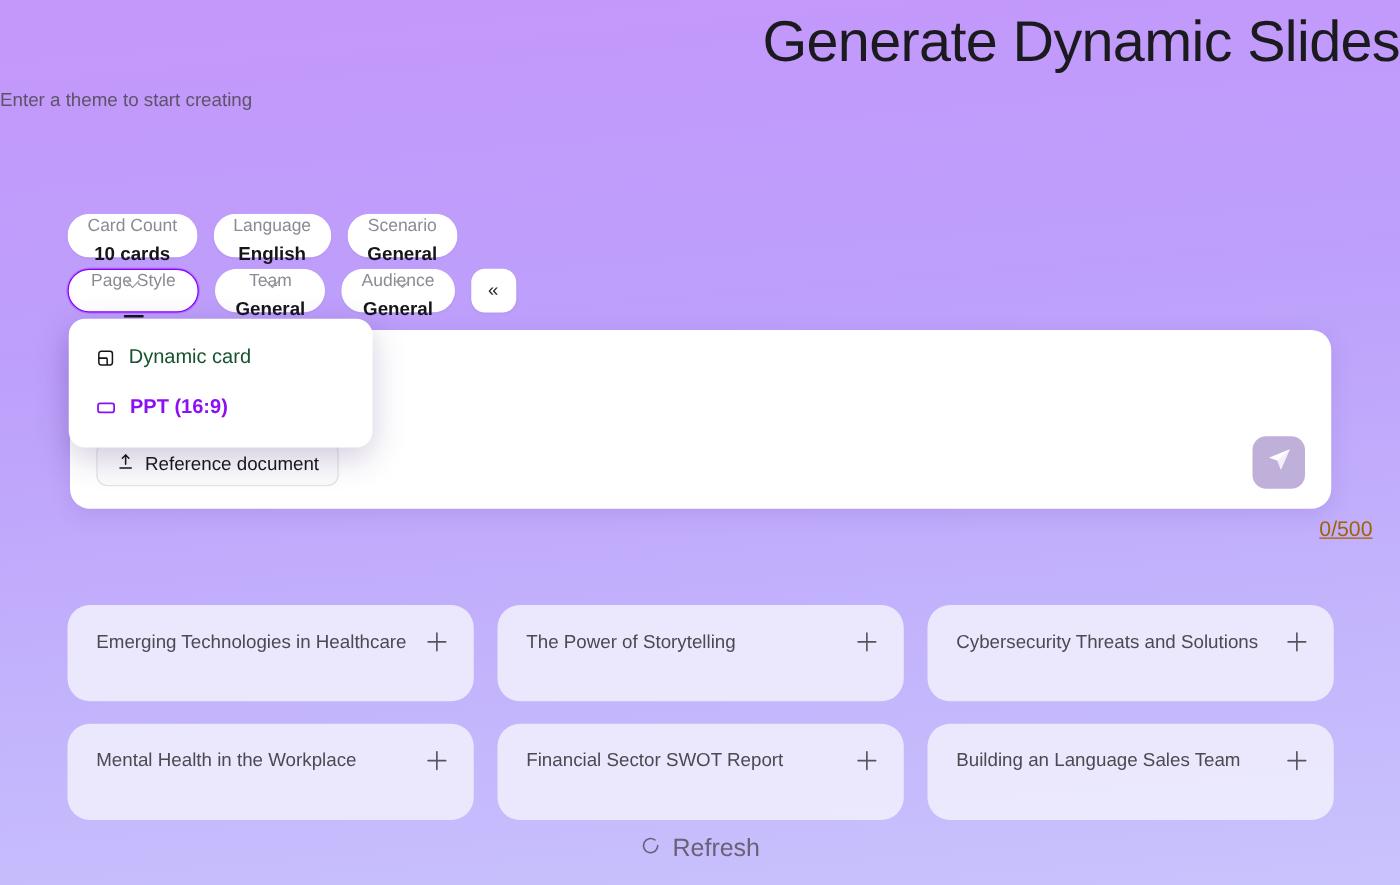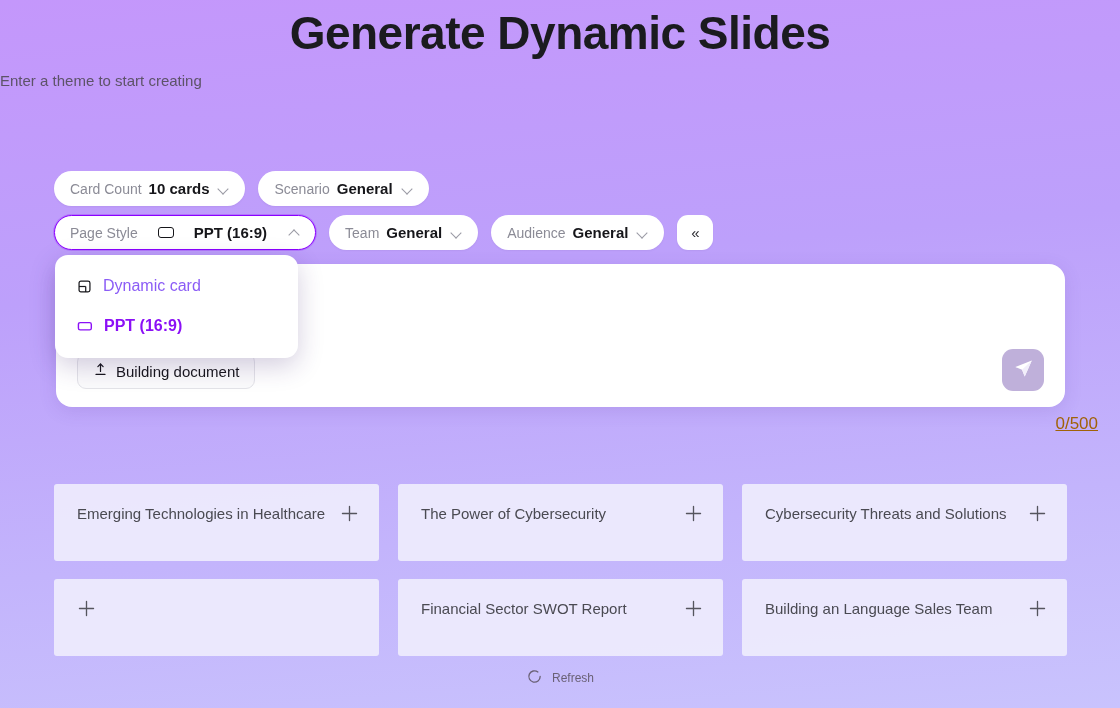--- a/index.html
+++ b/index.html
@@ -12,23 +12,23 @@
 
   body {
     font-family: "Liberation Sans", sans-serif;
     background: linear-gradient(175deg, #c497fb 0%, #bda0fb 38%, #c3b4fc 72%, #c9c3fd 100%);
     position: relative;
     color: #222;
   }
 
   
   .page-title {
-    text-align: center;
+    text-align: right;
     font-size: 46px;
-    font-weight: 700;
+    font-weight: 400;
     color: #1b1b1f;
     letter-spacing: -0.5px;
     padding-top: 5px;
     line-height: 56px;
   }
   .page-subtitle {
     text-align: left;
     font-size: 15px;
     color: #5d5368;
     margin-top: 11px;
@@ -52,20 +52,21 @@
     align-items: center;
     gap: 7px;
     height: 35px;
     padding: 0 15px;
     background: #ffffff;
     border: 1px solid transparent;
     border-radius: 18px;
     font-size: 14px;
     white-space: nowrap;
     box-shadow: 0 1px 2px rgba(70,40,120,0.07);
+    flex-direction: column;
   }
   .chip .chip-label {
     color: #8b8b96;
     font-size: 14px;
   }
   .chip .chip-value {
     color: #16161a;
     font-size: 15px;
     font-weight: 700;
   }
@@ -181,41 +182,41 @@
     padding: 11px 0 12px 0;
     z-index: 50;
   }
   .dd-item {
     display: flex;
     align-items: center;
     gap: 11px;
     height: 40px;
     padding: 0 12px 0 22px;
     font-size: 16px;
-    color: #8b5cf6;
+    color: #14532d;
   }
   .dd-item.selected {
     color: #8b10f6;
     font-weight: 700;
   }
   .dd-icon { display: flex; align-items: center; }
 
   
   .suggestions {
     position: absolute;
     left: 54px;
     top: 484px;
     width: 1013px;
     display: grid;
     grid-template-columns: repeat(3, 1fr);
     gap: 18px 19px;
   }
   .sug-card {
     background: rgba(238,236,253,0.93);
-    border-radius: 3px;
+    border-radius: 18px;
     min-height: 77px;
     padding: 18px 20px 16px 23px;
     display: flex;
     align-items: flex-start;
     justify-content: space-between;
   }
   .sug-text {
     font-size: 15px;
     line-height: 24px;
     color: #4a4a52;
@@ -227,36 +228,41 @@
 
   
   .refresh {
     position: absolute;
     left: 0; right: 0;
     top: 668px;
     display: flex;
     align-items: center;
     justify-content: center;
     gap: 9px;
-    font-size: 12px;
+    font-size: 20px;
     color: #6a6176;
   }
 </style>
 </head>
 <body>
 
 <h1 class="page-title">Generate Dynamic Slides</h1>
 <div class="page-subtitle">Enter a theme to start creating</div>
 
 <div class="chips-wrap">
 
   <div class="chip-row">
     <div class="chip">
       <span class="chip-label">Card Count</span>
       <span class="chip-value">10 cards</span>
+      <span class="chev"></span>
+    </div>
+    <div class="chip">
+      <span class="chip-label">Language</span>
+      <span class="chip-value">English</span>
       <span class="chev"></span>
     </div>
     <div class="chip">
       <span class="chip-label">Scenario</span>
       <span class="chip-value">General</span>
       <span class="chev"></span>
     </div>
   </div>
 
   <div class="chip-row">
@@ -287,21 +293,21 @@
   <div class="input-placeholder">Enter a theme to generate.</div>
 
   <div class="ref-doc-btn">
     <span class="upload-icon">
       <svg width="15" height="15" viewBox="0 0 16 16" fill="none">
         <path d="M8 2.2 L8 10" stroke="#16161a" stroke-width="1.3" stroke-linecap="round"></path>
         <path d="M5.2 4.9 L8 2.1 L10.8 4.9" stroke="#16161a" stroke-width="1.3" stroke-linecap="round" stroke-linejoin="round"></path>
         <path d="M3.2 13.2 L12.8 13.2" stroke="#16161a" stroke-width="1.3" stroke-linecap="round"></path>
       </svg>
     </span>
-    <span>Building document</span>
+    <span>Reference document</span>
   </div>
 
   <div class="send-btn">
     <span>
       <svg width="21" height="21" viewBox="0 0 24 24" fill="none">
         <path d="M21.5 2.8 L2.6 10.4 L10.3 13.3 L13.4 21.2 Z" fill="#ffffff"></path>
         <path d="M21.5 2.8 L10.3 13.3 L13.4 21.2 Z" fill="#f2eefb"></path>
       </svg>
     </span>
   </div>
@@ -335,38 +341,39 @@
   <div class="sug-card">
     <span class="sug-text">Emerging Technologies in Healthcare</span>
     <span class="plus-icon">
       <svg width="19" height="19" viewBox="0 0 20 20" fill="none">
         <path d="M10 2.6 L10 17.4 M2.6 10 L17.4 10" stroke="#55555e" stroke-width="1.4" stroke-linecap="round"></path>
       </svg>
     </span>
   </div>
 
   <div class="sug-card">
-    <span class="sug-text">The Power of Cybersecurity</span>
+    <span class="sug-text">The Power of Storytelling</span>
     <span class="plus-icon">
       <svg width="19" height="19" viewBox="0 0 20 20" fill="none">
         <path d="M10 2.6 L10 17.4 M2.6 10 L17.4 10" stroke="#55555e" stroke-width="1.4" stroke-linecap="round"></path>
       </svg>
     </span>
   </div>
 
   <div class="sug-card">
     <span class="sug-text">Cybersecurity Threats and Solutions</span>
     <span class="plus-icon">
       <svg width="19" height="19" viewBox="0 0 20 20" fill="none">
         <path d="M10 2.6 L10 17.4 M2.6 10 L17.4 10" stroke="#55555e" stroke-width="1.4" stroke-linecap="round"></path>
       </svg>
     </span>
   </div>
 
   <div class="sug-card">
+    <span class="sug-text">Mental Health in the Workplace</span>
     <span class="plus-icon">
       <svg width="19" height="19" viewBox="0 0 20 20" fill="none">
         <path d="M10 2.6 L10 17.4 M2.6 10 L17.4 10" stroke="#55555e" stroke-width="1.4" stroke-linecap="round"></path>
       </svg>
     </span>
   </div>
 
   <div class="sug-card">
     <span class="sug-text">Financial Sector SWOT Report</span>
     <span class="plus-icon">

